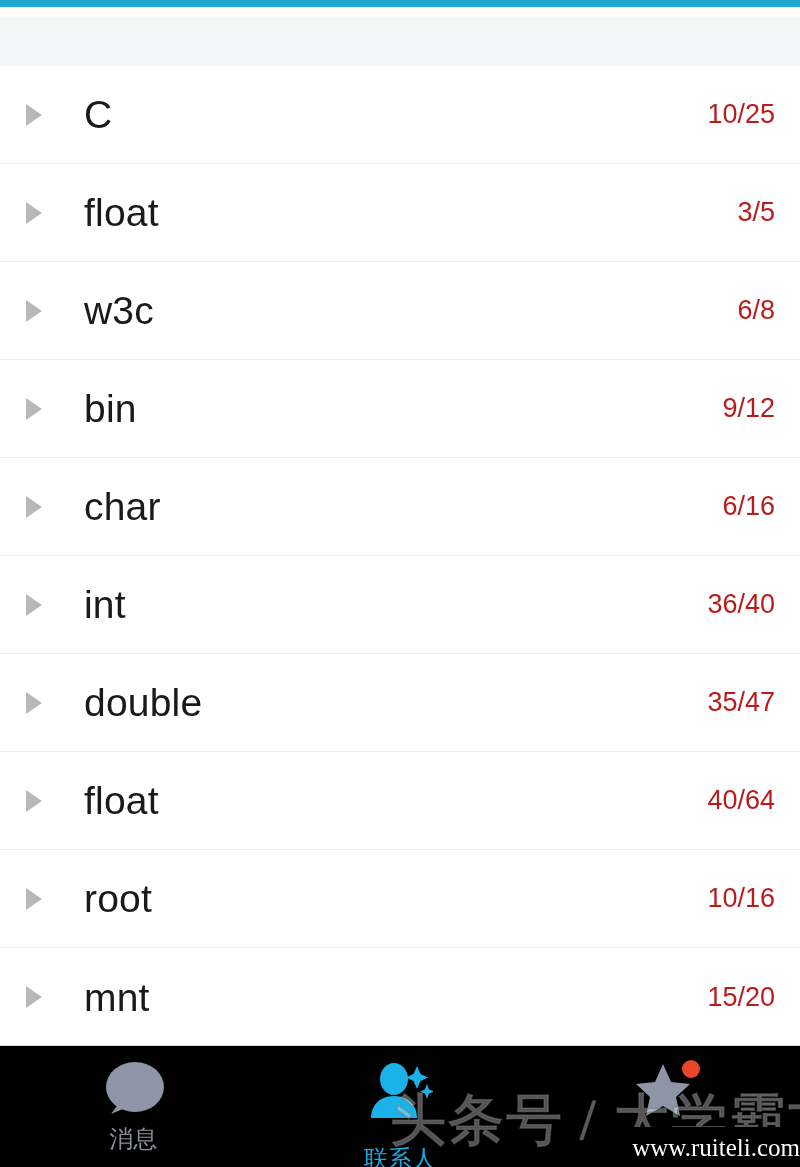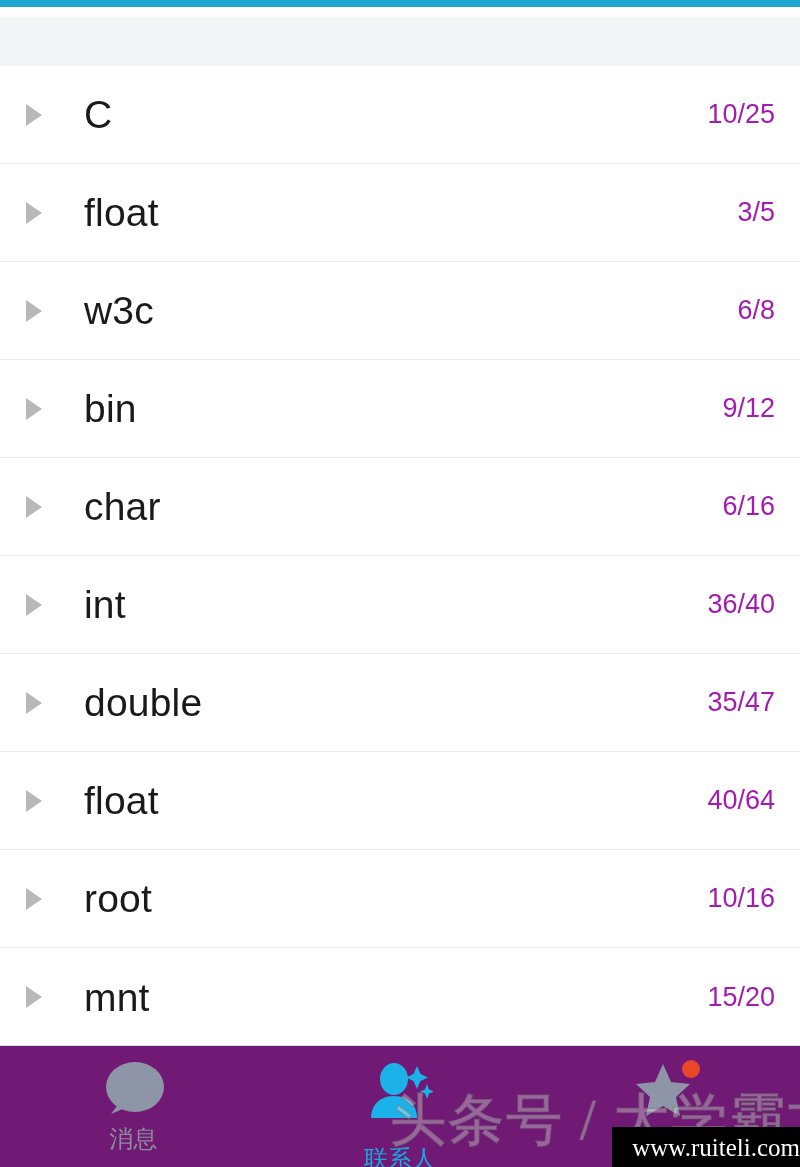--- a/index.html
+++ b/index.html
@@ -98,33 +98,33 @@
     letter-spacing: 0.2px;
     font-weight: 400;
     white-space: nowrap;
   }
 
   .row-count {
     flex: 0 0 auto;
     margin-right: 25px;
     font-size: 27px;
     line-height: 1;
-    color: #a21caf;
+    color: #b91c1c;
     font-weight: 400;
     white-space: nowrap;
   }
 
   
   .tabbar {
     position: absolute;
     left: 0;
     bottom: 0;
     width: 800px;
     height: 122px;
-    background: #701a75;
+    background: #000000;
     border-top: 1px solid #dcdcdc;
     box-sizing: border-box;
     display: flex;
   }
   .tab {
     flex: 1 1 0;
     position: relative;
     display: flex;
     flex-direction: column;
     align-items: center;

